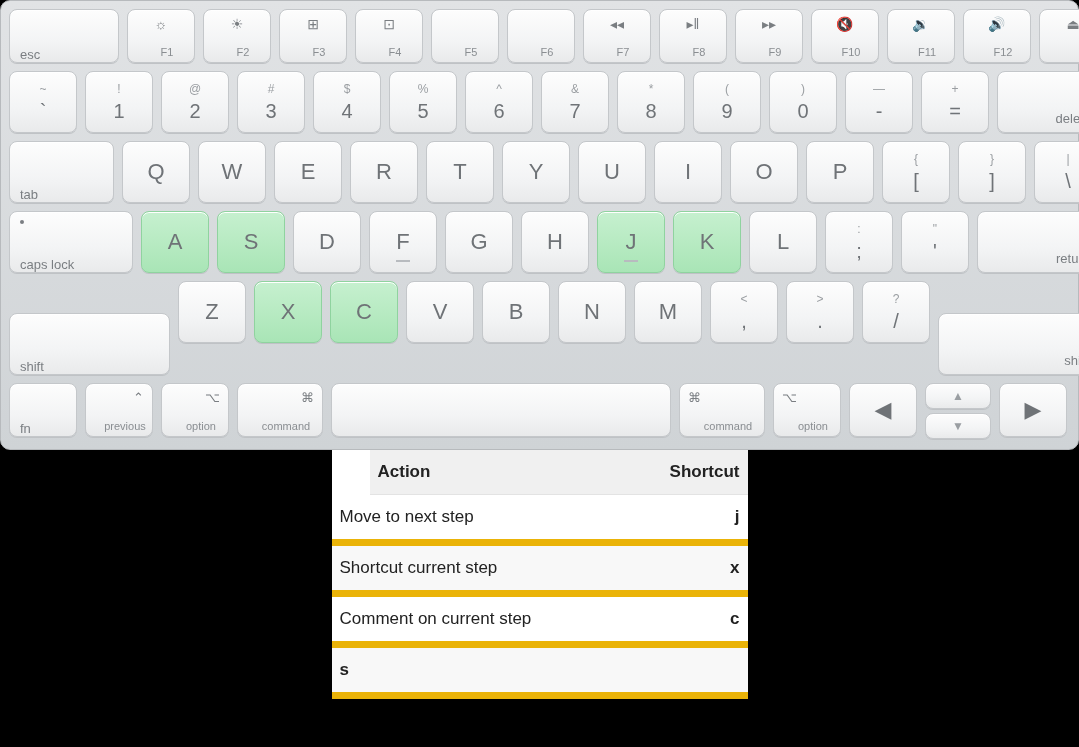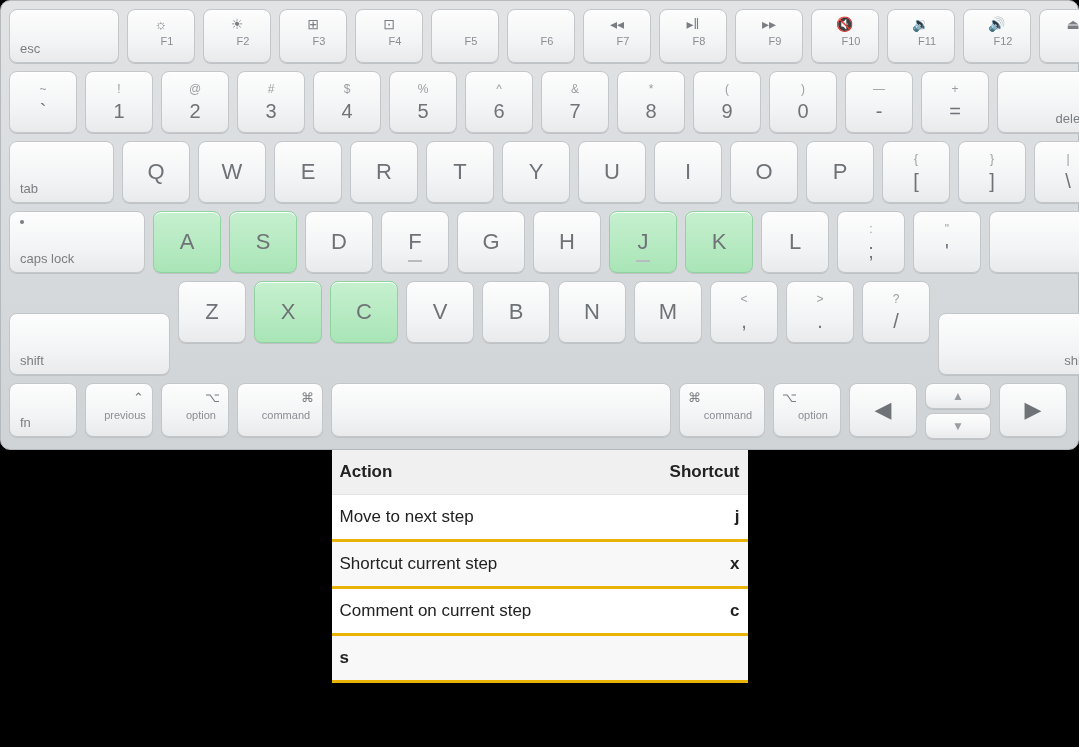--- a/index.html
+++ b/index.html
@@ -15,60 +15,60 @@
     background: linear-gradient(#fdfdfd 0%, #f3f4f5 60%, #e9eaeb 100%);
     border:1px solid #c4c7ca; border-radius:8px;
     box-shadow: 0 1px 0 #bfc2c5, inset 0 1px 0 #fff;
     display:flex; flex-direction:column; justify-content:center; align-items:center;
     color:#7a7e82; user-select:none;
   }
   .key.hl { background: linear-gradient(#c6f0cf,#a9e5b6); border-color:#8fd39f; }
   .key .g { font-size:12px; color:#9a9ea2; line-height:1; }
   .key .m { font-size:20px; color:#6f7377; line-height:1; }
   .key .sub { font-size:11px; color:#8a8e92; }
-  .key .bl { position:absolute; bottom:6px; left:10px; font-size:13px; color:#7a7e82; }
+  .key .bl { position:absolute; bottom:0; left:10px; font-size:13px; color:#7a7e82; }
   .key .br { position:absolute; bottom:6px; right:10px; font-size:13px; color:#7a7e82; }
-  .key .bc { position:absolute; bottom:15px; left:0; right:0; text-align:center; font-size:11px; color:#8a8e92;padding-left:12px; }
+  .key .bc { position:absolute; bottom:4px; left:0; right:0; text-align:center; font-size:11px; color:#8a8e92;padding-left:12px; }
   .key .tr { position:absolute; top:6px; right:8px; font-size:13px; color:#7a7e82; }
   .key .tl { position:absolute; top:6px; left:8px; font-size:13px; color:#7a7e82; }
   .key .tc { position:absolute; top:7px; left:0; right:0; text-align:center; font-size:14px; color:#7a7e82; }
   .key.rel { position:relative; }
   .key .dot { width:4px; height:4px; border-radius:50%; background:#7a7e82; position:absolute; top:8px; left:10px; }
 
   
   .r-fn .key { height:52px; }
   .r-num .key, .r-q .key, .r-a .key, .r-z .key { height:60px; }
   .r-mod .key { height:52px; }
 
   
   .k1 { flex: 0 0 66px; }
   .k125{ flex: 0 0 84px; }
   .k15 { flex: 0 0 103px; }
-  .k175{ flex: 0 0 122px; padding-left: 12px; }
+  .k175{ flex: 0 0 122px; }
   .k225{ flex: 0 0 159px; margin-top: 32px; }
   .k625{ flex: 0 0 338px; }
   .k-esc{ flex: 0 0 108px; }
   .k-fn { flex: 0 0 66px; }
   .arrow-split { flex:0 0 66px; display:flex; flex-direction:column; gap:4px; }
   .arrow-split .half { height:24px; }
 
   
   .letter { font-size:22px; color:#6f7377; }
 
   
   .uline { position:absolute; left:50%; transform:translateX(-50%); bottom:10px; width:14px; height:2px; background:#b8bbbf; }
 
   
   .shortcut-panel {
     width:416px; margin:0 auto; background:#fff; color:#222;
     font-family: -apple-system, Helvetica, Arial, sans-serif;
   }
   .sp-head, .sp-row { display:flex; justify-content:space-between; padding:12px 8px; font-size:17px; }
-  .sp-head { background:#f0f0f0; font-weight:700; border-bottom:1px solid #e3e3e3; }
-  .sp-row { border-bottom:3px solid #eab308;text-align:center; }
+  .sp-head { background:#f0f0f0; font-weight:700; border-bottom:1px solid #e3e3e3;margin-left:38px; }
+  .sp-row { border-bottom:7px solid #eab308;text-align:center; }
   .sp-row:nth-child(even){ background:#f8f8f8; }
   .sp-row .k { font-weight:700; }
 </style>
 </head>
 <body>
 
 <div class="kb-frame">
   <div class="row r-fn" id="row-fn">
       <div class="key rel k-esc">
         <span class="bl">esc</span>

